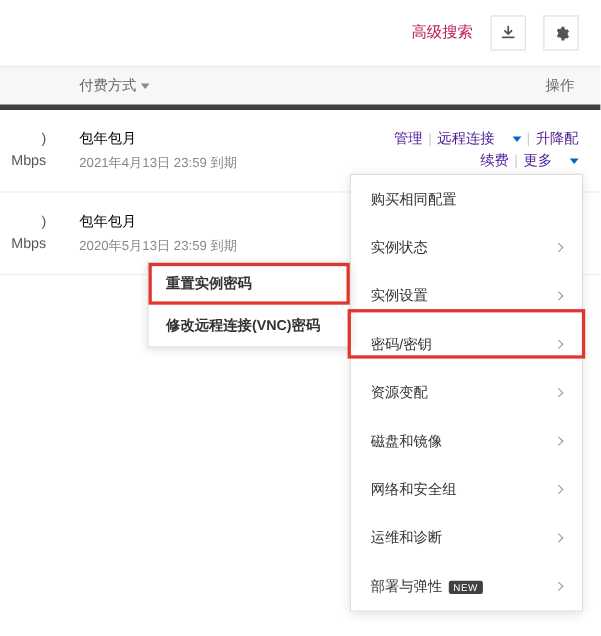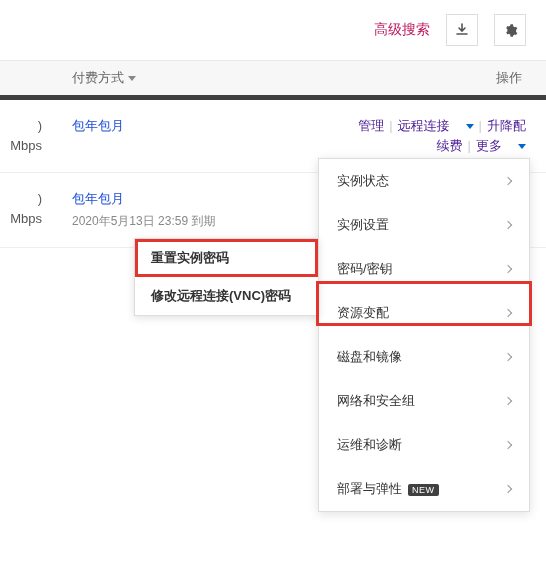--- a/index.html
+++ b/index.html
@@ -77,21 +77,21 @@
     width: 42px;
     text-align: right;
     color: #555;
     line-height: 20px;
     font-size: 13px;
   }
   .payment-cell {
     margin-left: 30px;
     line-height: 20px;
   }
-  .payment-type { color: #1d4ed8; }
+  .payment-type { color: #000000; }
   .payment-sub { color: #888; font-size: 12px; margin-top: 2px; }
   .actions-cell {
     position: absolute;
     right: 20px;
     top: 16px;
     text-align: right;
     line-height: 20px;
     font-size: 13px;
     white-space: nowrap;
   }
@@ -208,20 +208,21 @@
   <div class="header-col-action">操作</div>
 </div>
 
 <div class="data-row">
   <div class="left-frag">
     <div>)</div>
     <div>Mbps</div>
   </div>
   <div class="payment-cell">
     <div class="payment-type">包年包月</div>
+    <div class="payment-sub">2021年4月13日 23:59 到期</div>
   </div>
   <div class="actions-cell">
     <div>
       <a>管理</a><span class="sep">|</span><a class="link-dd">
           <span>远程连接</span>
           <span class="caret-blue"></span>
         </a><span class="sep">|</span><a>升降配</a>
     </div>
     <div>
       <a>续费</a><span class="sep">|</span><a class="link-dd">
@@ -247,20 +248,23 @@
   <span class="footer-label">共有</span>
 </div>
 
 <div class="submenu">
   <div class="mi highlight">重置实例密码</div>
   <div class="mi">修改远程连接(VNC)密码</div>
 </div>
 
 <div class="dropdown">
   <div class="dmi">
+    <span>购买相同配置</span>
+  </div>
+  <div class="dmi">
     <span>实例状态</span>
     <span class="chev-right"></span>
   </div>
   <div class="dmi">
     <span>实例设置</span>
     <span class="chev-right"></span>
   </div>
   <div class="dmi active-hl" id="pwd-item">
     <span>密码/密钥</span>
     <span class="chev-right"></span>

